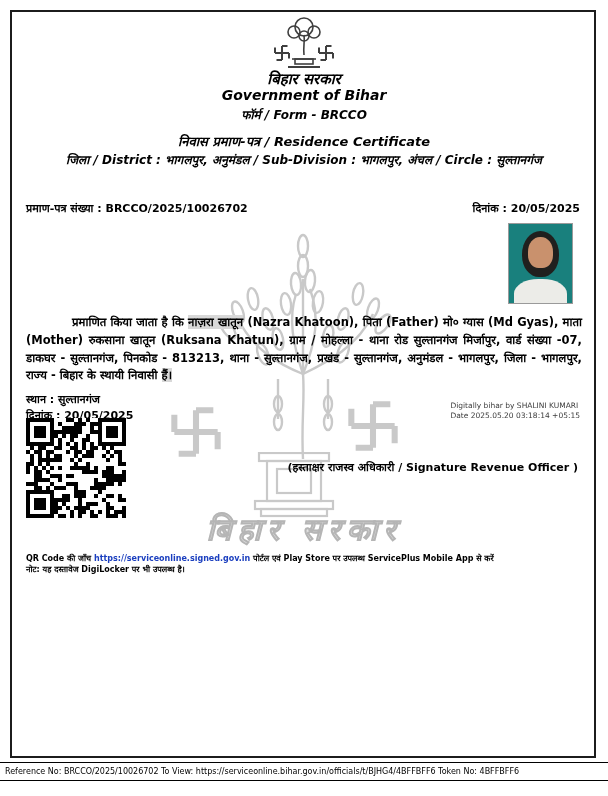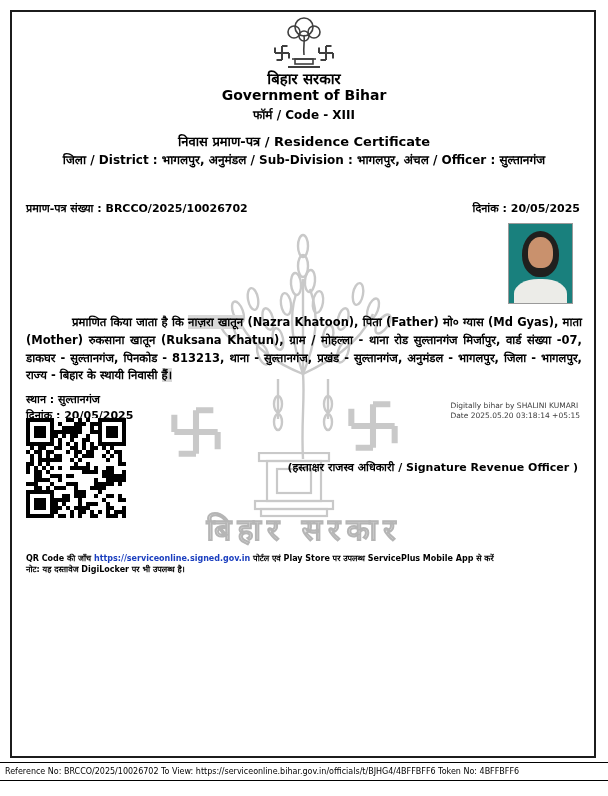--- a/index.html
+++ b/index.html
@@ -2,21 +2,21 @@
 <html><head>
 <meta charset="utf-8">
 <style>
   html,body{margin:0;padding:0;}
   body{
     width:608px;height:796px;background:#ffffff;position:relative;overflow:hidden;
     font-family:"DejaVu Sans","Liberation Sans",sans-serif;color:#000;
   }
   .abs{position:absolute;}
   .b{font-weight:700;}
-  .ctr{left:0;right:0;text-align:center;}
+  .ctr{left:0;right:0;text-align:center;font-style:italic;}
 
   .cert-border{left:10px;top:10px;width:582px;height:744px;border:2px solid #1c1c1c;}
 
   .emblem{left:272px;top:15px;width:64px;height:54px;}
 
   .h-govt-hi{top:68px;font-size:15px;}
   .h-govt-en{top:87px;font-size:14px;text-align:center;}
   .h-form{top:106px;font-size:12px;}
   .h-title{top:132px;font-size:13px;}
   .h-district{top:151px;font-size:12px;}
@@ -129,23 +129,23 @@
     <path d="M10 31 V45 M3 38 H17 M10 31 H15.5 M17 38 V43.5 M10 45 H4.5 M3 38 V32.5" stroke-width="2"></path>
     <path d="M54 31 V45 M47 38 H61 M54 31 H59.5 M61 38 V43.5 M54 45 H48.5 M47 38 V32.5" stroke-width="2"></path>
     <path d="M20 44 H44"></path>
     <rect x="23" y="44" width="18" height="5"></rect>
     <path d="M16 52 H48" stroke-width="2"></path>
   </svg>
 </div>
 
 <div class="abs ctr b h-govt-hi">बिहार सरकार</div>
 <div class="abs ctr b h-govt-en">Government of Bihar</div>
-<div class="abs ctr b h-form">फॉर्म / Code - XIII</div>
+<div class="abs ctr b h-form">फॉर्म / Form - BRCCO</div>
 <div class="abs ctr b h-title">निवास प्रमाण-पत्र / Residence Certificate</div>
-<div class="abs ctr b h-district">जिला / District : भागलपुर, अनुमंडल / Sub-Division : भागलपुर, अंचल / Officer : सुल्तानगंज</div>
+<div class="abs ctr b h-district">जिला / District : भागलपुर, अनुमंडल / Sub-Division : भागलपुर, अंचल / Circle : सुल्तानगंज</div>
 
 <div class="abs b meta cert-no">प्रमाण-पत्र संख्या : BRCCO/2025/10026702</div>
 <div class="abs b meta issue-date">दिनांक : 20/05/2025</div>
 
 <div class="abs photo">
   <div class="ph-hair"></div>
   <div class="ph-face"></div>
   <div class="ph-body"></div>
 </div>
 

